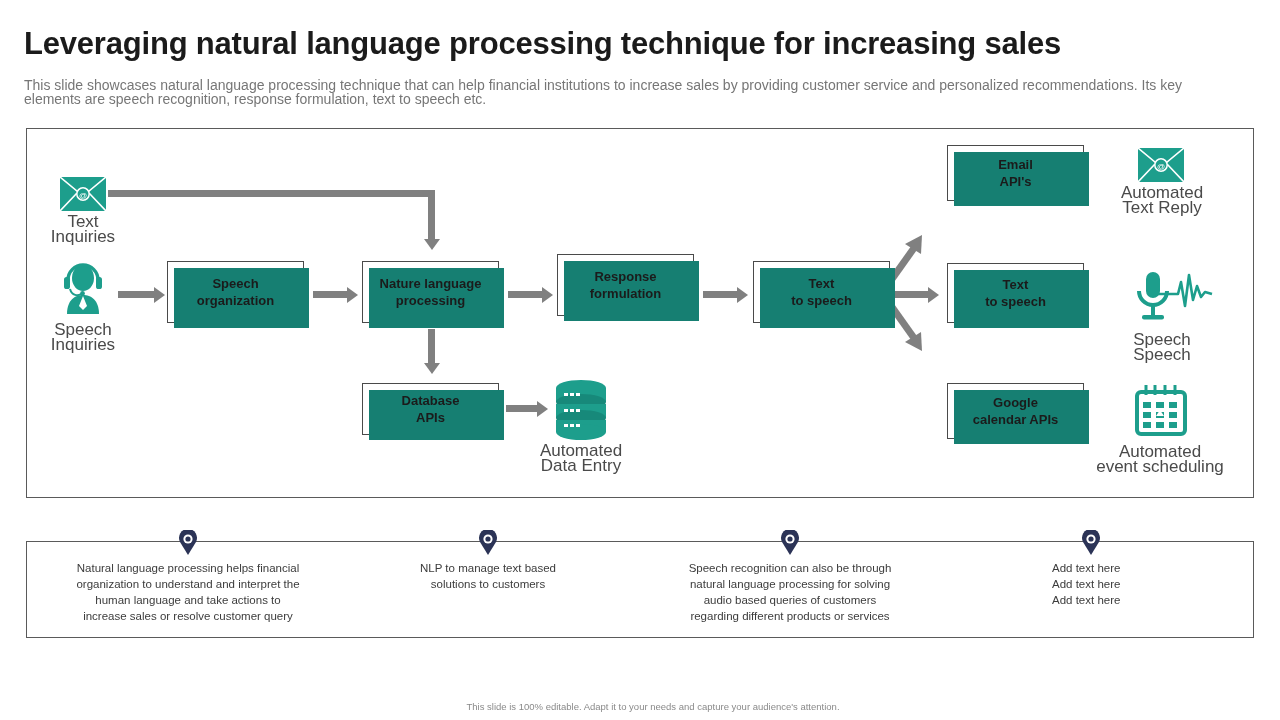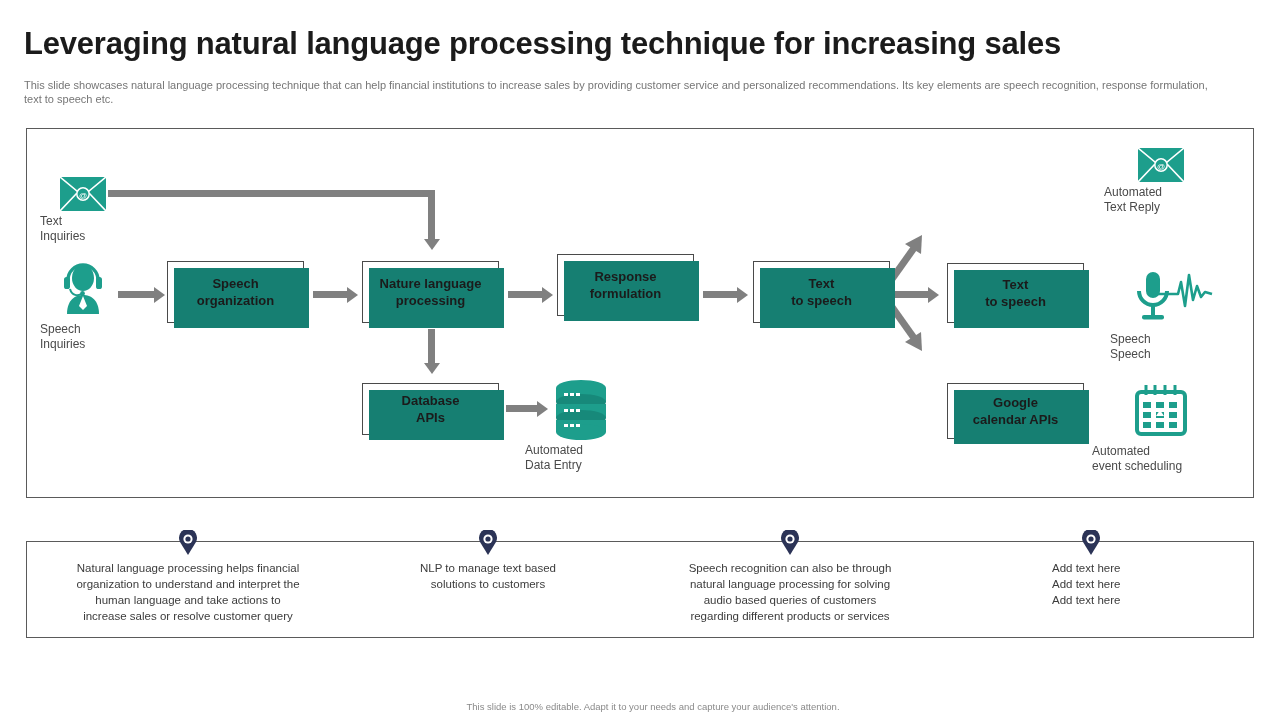--- a/index.html
+++ b/index.html
@@ -12,21 +12,21 @@
   .slide { position: relative; width: 1280px; height: 720px; background: #fff; }
 
   
   .title {
     position: absolute; left: 24px; top: 26px;
     font-size: 31px; font-weight: bold; color: #1b1b1b;
     letter-spacing: -0.2px; white-space: nowrap;
   }
   .subtitle {
     position: absolute; left: 24px; top: 78px; width: 1195px;
-    font-size: 11px; line-height: 14px; color: #767676;
+    font-size: 14px; line-height: 14px; color: #767676;
   }
 
   
   .frame {
     position: absolute; left: 26px; top: 128px;
     width: 1228px; height: 370px;
     border: 1px solid #5a5a5a; background: #fff;
   }
 
   
@@ -56,22 +56,22 @@
     border-left: 11px solid #808080;
   }
   .head-d {
     border-left: 8px solid transparent; border-right: 8px solid transparent;
     border-top: 11px solid #808080;
   }
   .diag { position: absolute; z-index: 2; }
 
   
   .cap {
-    position: absolute; 
-    font-size: 12px; line-height: 15px; color: #4a4a4a;
+    position: absolute; text-align: center;
+    font-size: 17px; line-height: 15px; color: #4a4a4a;
   }
 
   
   .botframe {
     position: absolute; left: 26px; top: 541px;
     width: 1228px; height: 97px;
     border: 1px solid #5a5a5a; background: #fff;
   }
   .pin { position: absolute; width: 20px; height: 26px; z-index: 5; }
   .note {
@@ -227,20 +227,27 @@
   <div class="arr-h" style="left:888px;top:291px;width:42px;"></div>
   <div class="head-r" style="left:928px;top:286.5px;"></div>
 
   <div class="diag" style="left:885px;top:296px;width:46px;height:58px;">
     <svg width="46" height="58" viewBox="0 0 46 58">
       <line x1="2" y1="4" x2="29" y2="42" stroke="#808080" stroke-width="7"></line>
       <polygon points="37,55 20,46 36,36" fill="#808080"></polygon>
     </svg>
   </div>
 
+  <div class="pbox" style="left:947px;top:145px;width:137px;height:56px;">
+    <div class="shadow"></div>
+    <span>
+      <span>Email</span><br>
+      <span>API's</span>
+    </span>
+  </div>
 
   <div class="pbox" style="left:947px;top:263px;width:137px;height:60px;">
     <div class="shadow"></div>
     <span>
       <span>Text</span><br>
       <span>to speech</span>
     </span>
   </div>
 
   <div class="pbox" style="left:947px;top:383px;width:137px;height:56px;">

